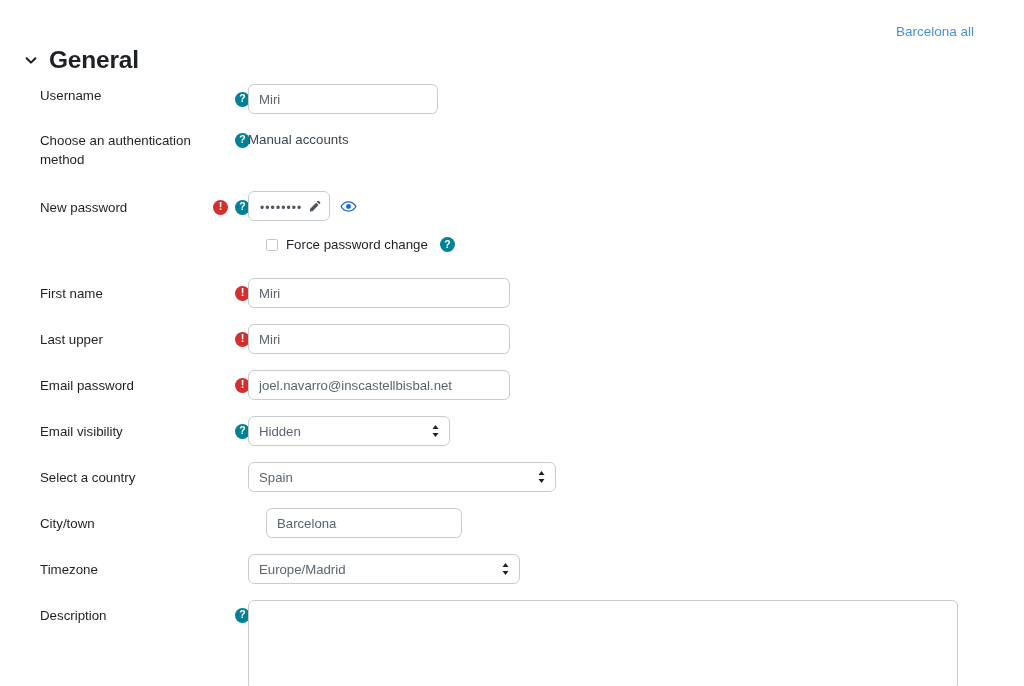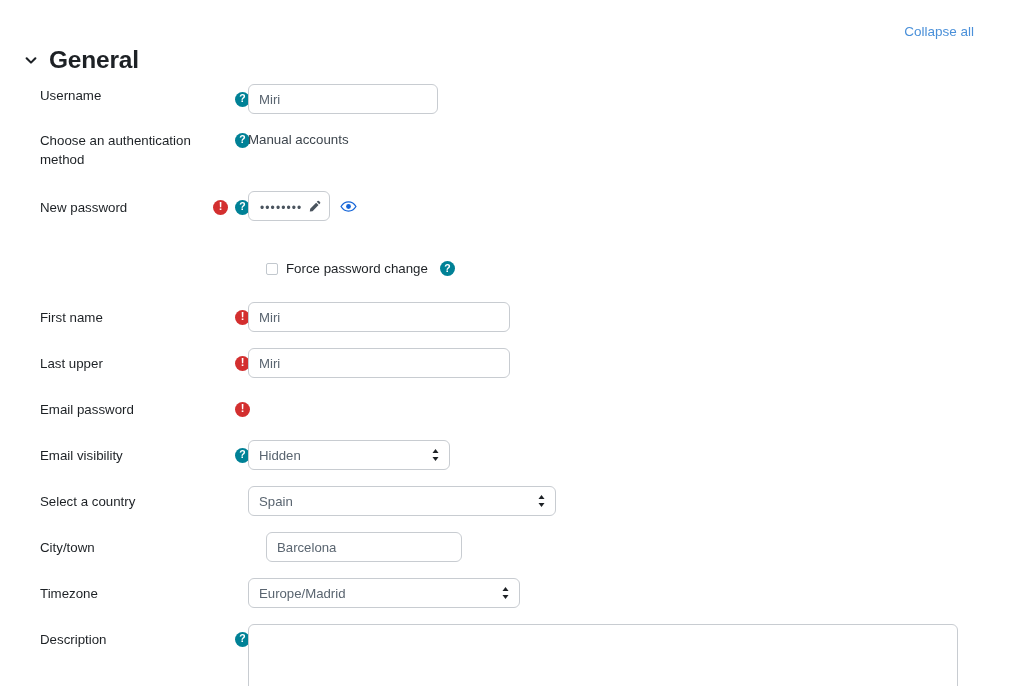--- a/index.html
+++ b/index.html
@@ -248,21 +248,21 @@
     font-size: 13.2px;
     color: #5a6570;
     padding: 8px 10px;
   }
 </style>
 </head>
 <body>
 
 <div class="page">
 
-  <a class="collapse-all">Collapse all</a>
+  <a class="collapse-all">Barcelona all</a>
 
   <div class="section-header">
     <svg class="chevron" viewBox="0 0 16 16" fill="none" stroke="currentColor" stroke-width="2.4" stroke-linecap="round" stroke-linejoin="round">
       <path d="M3 6 L8 11 L13 6"></path>
     </svg>
     <span class="section-title">General</span>
   </div>
 
   <div class="form">
 
@@ -310,21 +310,21 @@
         </div>
         <button class="eye-btn">
           <svg class="eye-icon" viewBox="0 0 24 18" fill="none" stroke="currentColor" stroke-width="1.8">
             <path d="M1.5 9s3.8-6.4 10.5-6.4S22.5 9 22.5 9s-3.8 6.4-10.5 6.4S1.5 9 1.5 9z"></path>
             <circle cx="12" cy="9" r="3.4" fill="currentColor" stroke="none"></circle>
           </svg>
         </button>
       </div>
     </div>
 
-    <div class="row" style="height:47px;margin-top:24px;">
+    <div class="row" style="height:47px;">
       <div class="cbrow" style="top:5px;">
         <input type="checkbox" class="cbox" style="">
         <span class="cblabel">Force password change</span>
         <span class="icon-help" style="margin-left:4px;">
             <span>?</span>
           </span>
       </div>
     </div>
 
     <div class="row" style="height:46px;">
@@ -350,20 +350,23 @@
         <input class="inp" style="width: 262px;" value="Miri">
       </div>
     </div>
 
     <div class="row" style="height:46px;">
       <div class="lbl" style="top:6px;">Email password</div>
       <div class="markers" style="top:5px;">
         <span class="icon-req">
             <span>!</span>
           </span>
+      </div>
+      <div class="ctrl">
+        <input class="inp" style="width: 262px;" value="joel.navarro@inscastellbisbal.net">
       </div>
     </div>
 
     <div class="row" style="height:46px;">
       <div class="lbl" style="top:6px;">Email visibility</div>
       <div class="markers" style="top:5px;">
         <span class="icon-help">
             <span>?</span>
           </span>
       </div>

